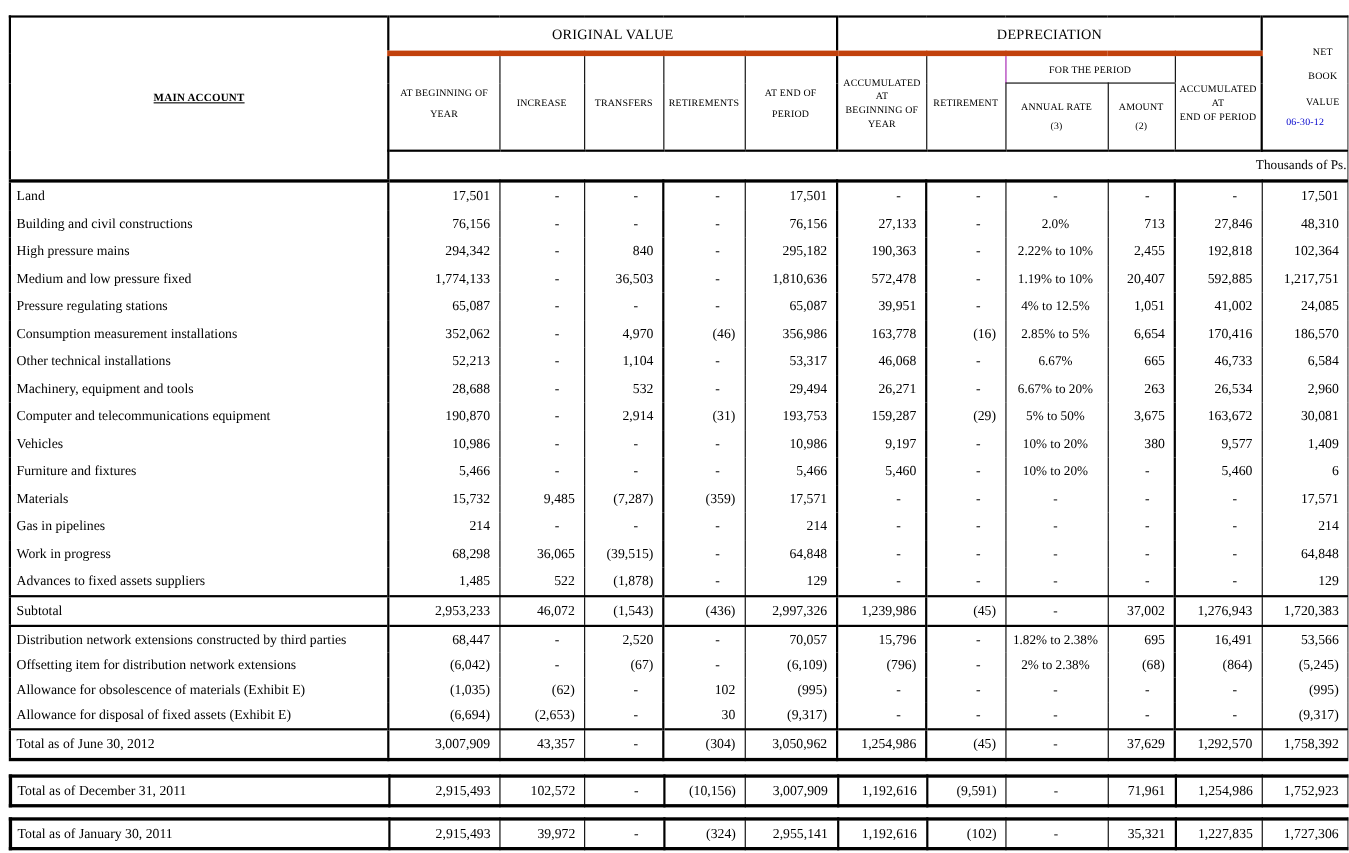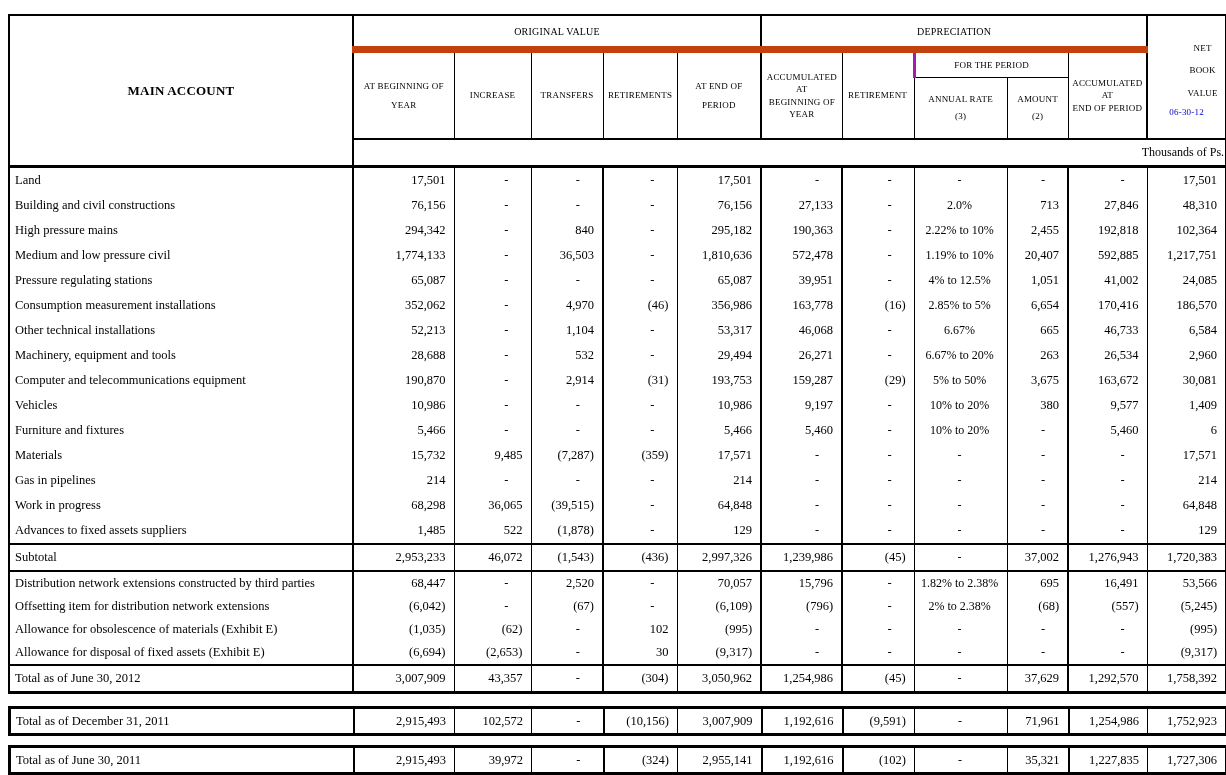--- a/index.html
+++ b/index.html
@@ -7,31 +7,31 @@
   .page{width:1226px;height:775px;position:relative;background:#fff;overflow:hidden;}
   .tblwrap{padding:14px 0 0 8px;}
 
   table{border-collapse:collapse;table-layout:fixed;width:1217px;background:#fff;}
   table.main{border:2px solid #000;border-bottom-width:3px;}
   table.cmp{border:3px solid #000;margin-left:0;}
   td,th{overflow:hidden;font-weight:normal;}
 
   
   thead th{font-size:9px;text-align:center;vertical-align:middle;letter-spacing:.2px;}
-  th.mainacct{font-size:13px;font-weight:bold;border-right:2px solid #000;border-bottom:3px solid #000;}
+  th.mainacct{font-size:10px;font-weight:bold;border-right:2px solid #000;border-bottom:3px solid #000;text-decoration:underline;}
   tr.r1 th{height:28px;}
-  th.group{font-size:10px;border-bottom:7px solid #c2410c;}
+  th.group{font-size:13px;border-bottom:5px solid #c2410c;}
   th.group.ov{border-left:2px solid #000;border-right:2px solid #000;}
   th.group.dep{border-right:2px solid #000;}
   tr.r2a th{height:22px;}
   tr.r2b th{height:58px;}
   th.colhead{white-space:pre-line;line-height:2.05;border-left:1px solid #000;border-bottom:2px solid #000;}
   th.colhead.tight{line-height:1.35;}
   th.colhead.gl{border-left:2px solid #000;}
-  th.ftp{border-left:3px solid #a21caf;border-bottom:1px solid #000;font-size:9px;}
+  th.ftp{border-left:1px solid #a21caf;border-bottom:1px solid #000;font-size:9px;}
   th.netcell{border-left:2px solid #000;border-bottom:2px solid #000;vertical-align:middle;}
   .netlines{white-space:pre-line;line-height:2.5;font-size:9px;margin-left:32px;}
   .netdate{color:#0000CC;font-size:9px;margin-top:3px;}
   tr.r3 td{height:23px;border-top:2px solid #000;border-bottom:3px solid #000;
     text-align:right;font-size:12px;}
 
   
   tbody td{height:23px;font-size:12.5px;vertical-align:middle;}
   tbody td.lbl{text-align:left;padding-left:5px;border-right:2px solid #000;}
   tbody td.num{text-align:right;padding-right:8px;border-left:1px solid #000;}
@@ -144,21 +144,21 @@
             <td class="num bl2 dash">-</td>
             <td class="num">295,182</td>
             <td class="num bl2">190,363</td>
             <td class="num bl2 dash">-</td>
             <td class="num rate">2.22% to 10%</td>
             <td class="num">2,455</td>
             <td class="num bl2">192,818</td>
             <td class="num">102,364</td>
           </tr>
           <tr>
-            <td class="lbl">Medium and low pressure civil</td>
+            <td class="lbl">Medium and low pressure fixed</td>
             <td class="num bl2">1,774,133</td>
             <td class="num dash">-</td>
             <td class="num">36,503</td>
             <td class="num bl2 dash">-</td>
             <td class="num">1,810,636</td>
             <td class="num bl2">572,478</td>
             <td class="num bl2 dash">-</td>
             <td class="num rate">1.19% to 10%</td>
             <td class="num">20,407</td>
             <td class="num bl2">592,885</td>
@@ -354,21 +354,21 @@
             <td class="lbl">Offsetting item for distribution network extensions</td>
             <td class="num bl2">(6,042)</td>
             <td class="num dash">-</td>
             <td class="num">(67)</td>
             <td class="num bl2 dash">-</td>
             <td class="num">(6,109)</td>
             <td class="num bl2">(796)</td>
             <td class="num bl2 dash">-</td>
             <td class="num rate">2% to 2.38%</td>
             <td class="num">(68)</td>
-            <td class="num bl2">(557)</td>
+            <td class="num bl2">(864)</td>
             <td class="num">(5,245)</td>
           </tr>
           <tr>
             <td class="lbl">Allowance for obsolescence of materials (Exhibit E)</td>
             <td class="num bl2">(1,035)</td>
             <td class="num">(62)</td>
             <td class="num dash">-</td>
             <td class="num bl2">102</td>
             <td class="num">(995)</td>
             <td class="num bl2 dash">-</td>
@@ -454,21 +454,21 @@
           <col style="width:84px">
         <col style="width:81px">
           <col style="width:72px">
           <col style="width:93px">
         <col style="width:61px">
           <col style="width:79px">
           <col style="width:79px">
       </colgroup>
       <tbody>
           <tr>
-            <td class="lbl">Total as of June 30, 2011</td>
+            <td class="lbl">Total as of January 30, 2011</td>
             <td class="num bl2">2,915,493</td>
             <td class="num">39,972</td>
             <td class="num dash">-</td>
             <td class="num bl2">(324)</td>
             <td class="num">2,955,141</td>
             <td class="num bl2">1,192,616</td>
             <td class="num bl2">(102)</td>
             <td class="num dash rate">-</td>
             <td class="num">35,321</td>
             <td class="num bl2">1,227,835</td>

